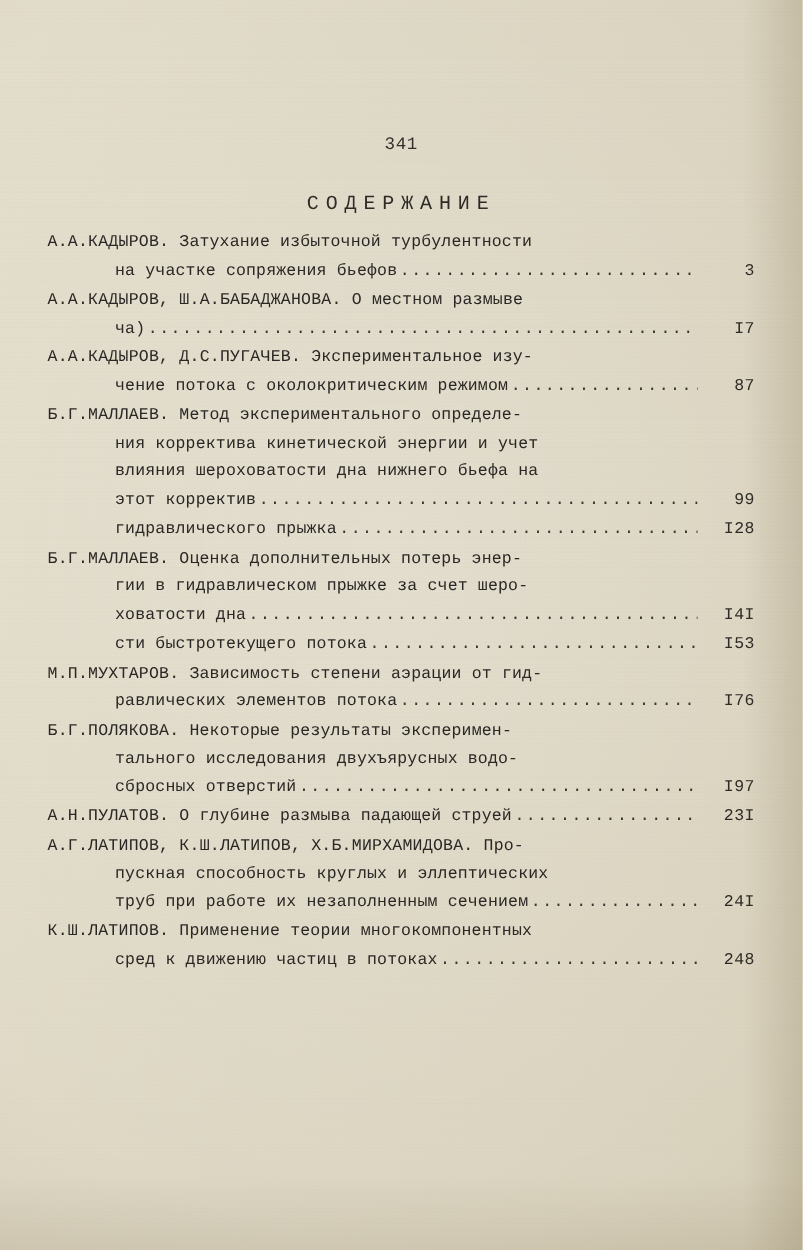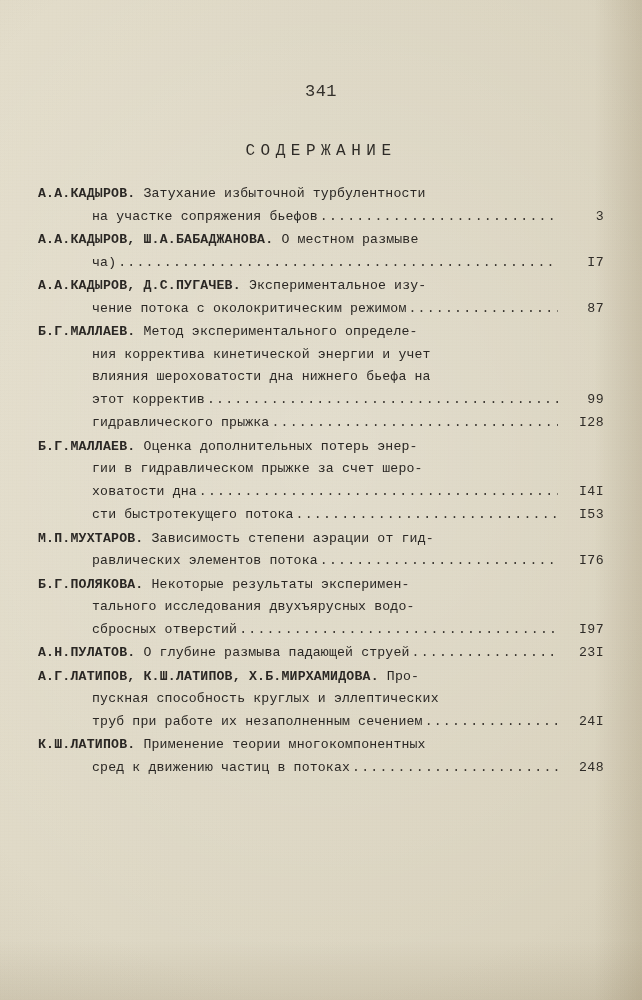--- a/index.html
+++ b/index.html
@@ -49,32 +49,32 @@
 
   .page {
     position: relative;
     width: 642px;
     height: 1000px;
     box-sizing: border-box;
   }
 
   .page-number {
     position: absolute;
-    top: 82px;
+    top: 108px;
     left: 0;
     width: 642px;
     text-align: center;
-    font-size: 17px;
+    font-size: 14px;
     letter-spacing: 0.5px;
     color: #33302b;
   }
 
   .doc-title {
     position: absolute;
-    top: 142px;
+    top: 154px;
     left: 0;
     width: 642px;
     text-align: center;
     font-size: 16px;
     letter-spacing: 5.5px;
     color: #2e2b27;
   }
 
   .toc {
     position: absolute;
@@ -98,21 +98,21 @@
 
   .line .txt {
     display: inline-block;
   }
 
   .line.indent .txt {
     padding-left: 54px;
   }
 
   .author {
-    font-weight: bold;
+    font-weight: normal;
     letter-spacing: 0.2px;
   }
 
   .leader {
     flex: 1 1 auto;
     overflow: hidden;
     white-space: nowrap;
     letter-spacing: 1.2px;
     color: #38342e;
     padding-left: 2px;

